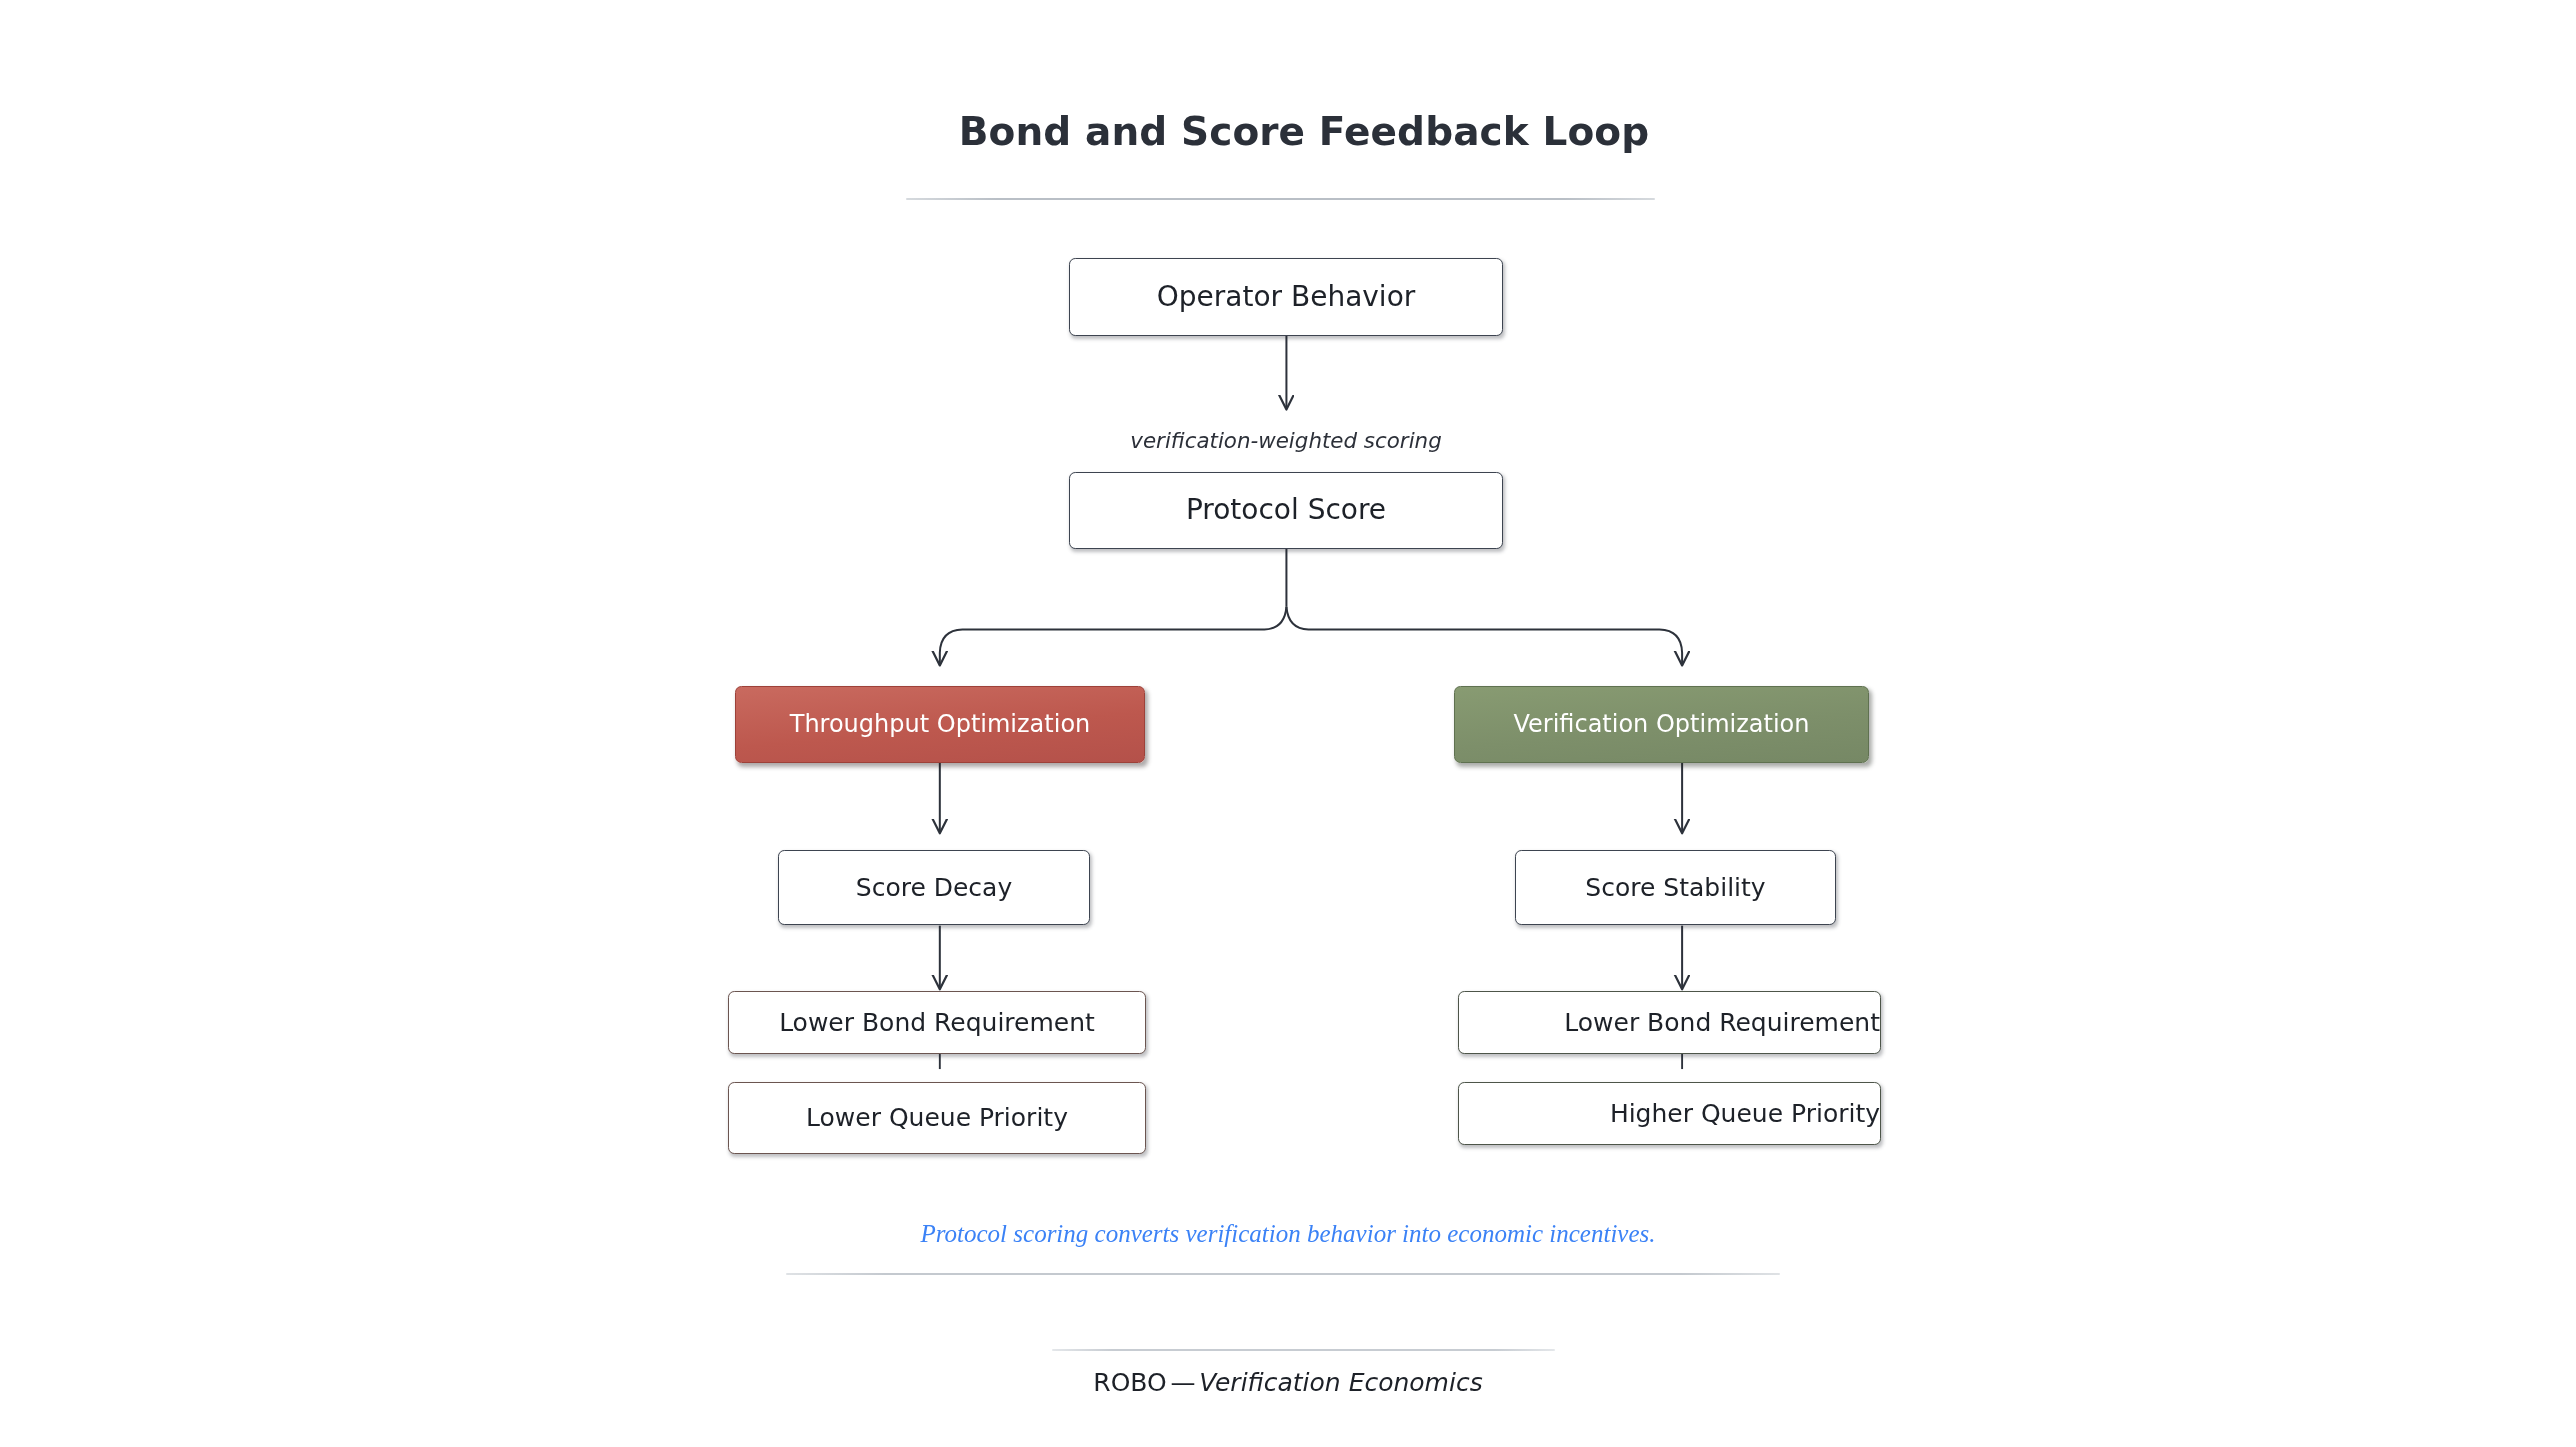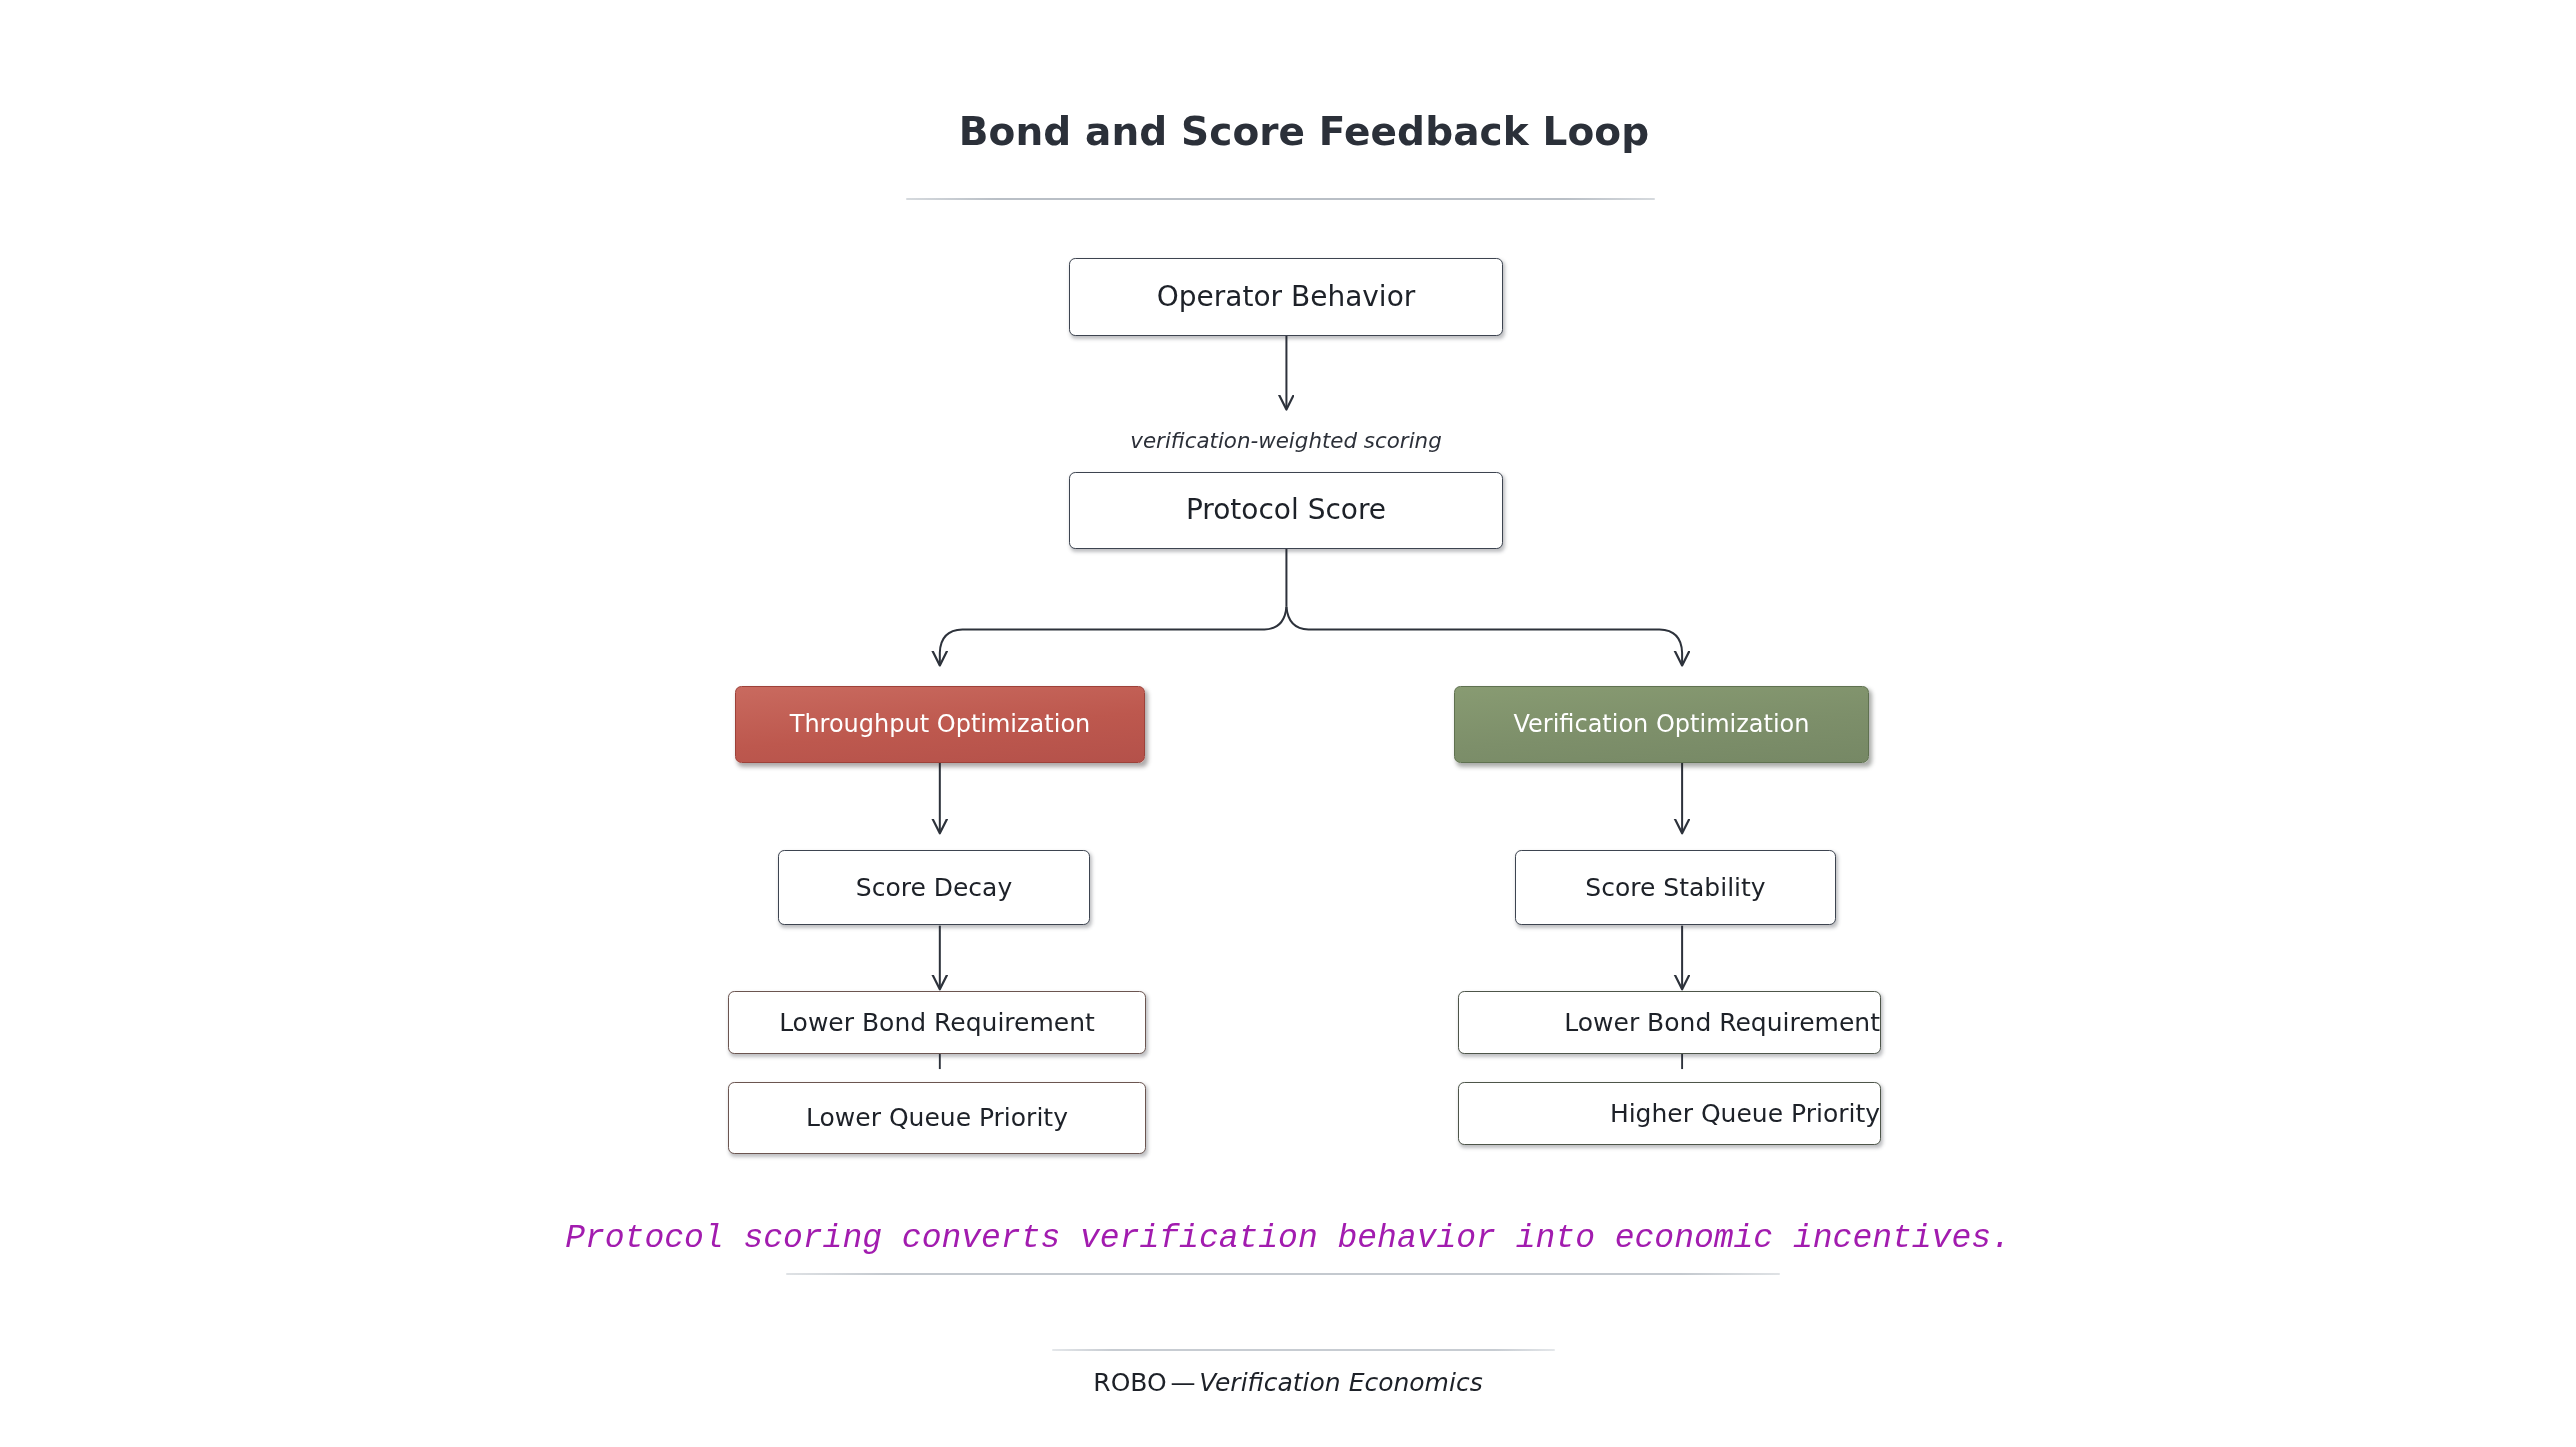--- a/index.html
+++ b/index.html
@@ -109,24 +109,24 @@
 
   
   .caption-wrap {
     position: absolute;
     left: 0;
     top: 1220px;
     width: 2576px;
     text-align: center;
   }
   .caption-text {
-    font-family: Liberation Mono, monospace;
+    font-family: Liberation Serif, serif;
     font-style: italic;
-    font-size: 33px;
-    color: #a21caf;
+    font-size: 25px;
+    color: #3b82f6;
   }
   .caption-rule {
     position: absolute;
     left: 786px;
     top: 1273px;
     width: 994px;
     height: 1.9px;
     background: linear-gradient(to right, #dfe2e5, #c4c9cf 10%, #c4c9cf 90%, #dfe2e5);
     border-radius: 1.3px;
   }

